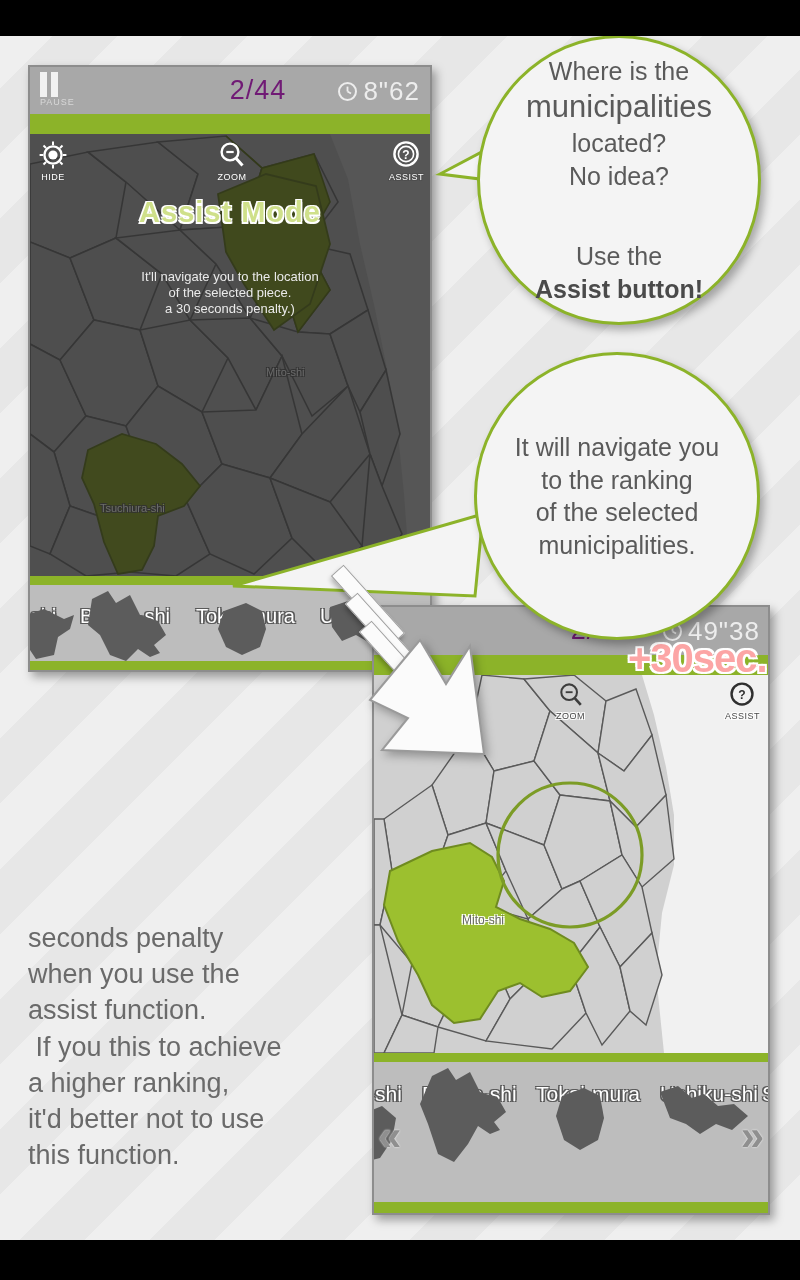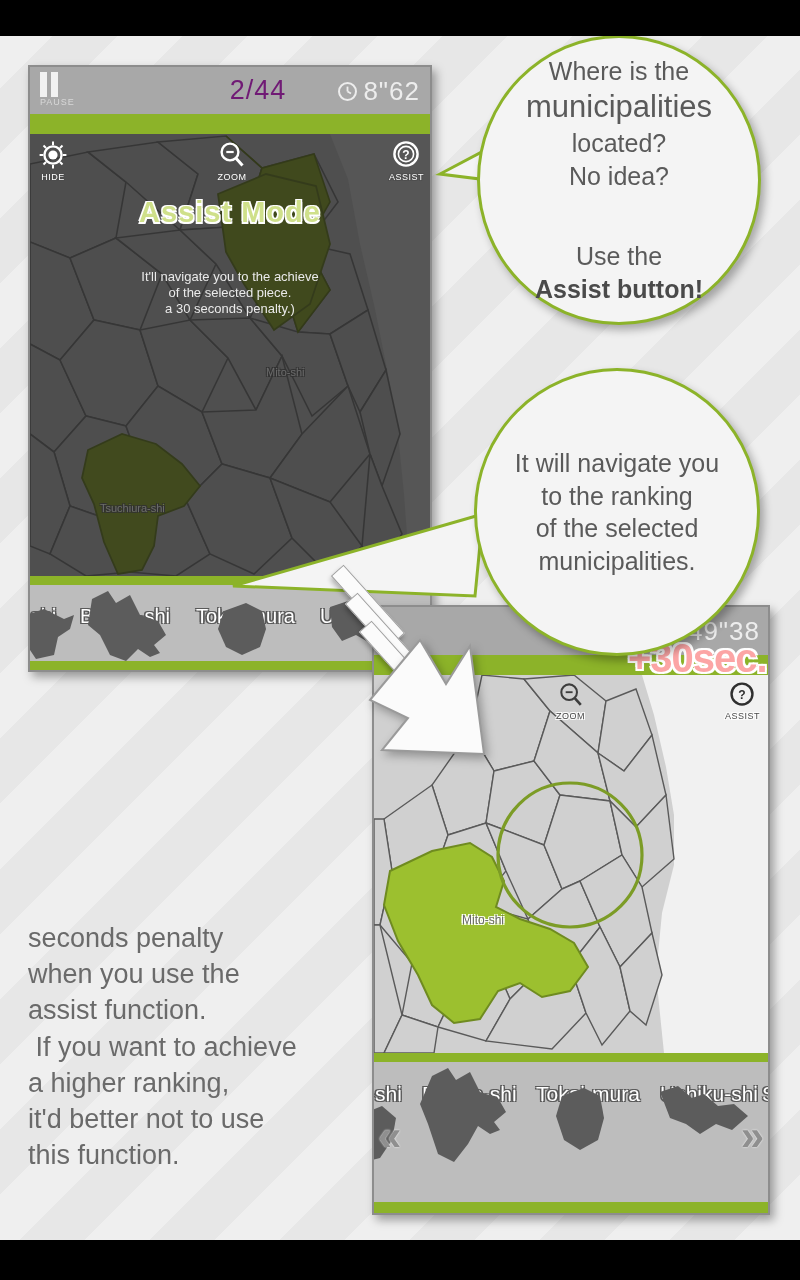--- a/index.html
+++ b/index.html
@@ -215,21 +215,21 @@
       <div style="position:absolute; left:236px; top:232px; font-size:11px; color:#c6c6c6;
                   text-shadow:-1px -1px 0 #4a4a4a,1px -1px 0 #4a4a4a,-1px 1px 0 #4a4a4a,1px 1px 0 #4a4a4a;
                   z-index:18;">Mito-shi</div>
       <div style="position:absolute; left:70px; top:368px; font-size:11px; color:#cacaca;
                   text-shadow:-1px -1px 0 #4a4a4a,1px -1px 0 #4a4a4a,-1px 1px 0 #4a4a4a,1px 1px 0 #4a4a4a;
                   z-index:18;">Tsuchiura-shi</div>
 
       <div class="assist-overlay" style="top:0; height:442px; padding-top:62px;">
         <div class="assist-title" style="font-size:29px;">Assist Mode</div>
         <div class="assist-body" style="font-size:13px; margin-top:40px;">
-          <div>It'll navigate you to the achieve</div>
+          <div>It'll navigate you to the location</div>
           <div>of the selected piece.</div>
           <div>a 30 seconds penalty.)</div>
         </div>
       </div>
 
       <div class="hud" style="left:8px; top:6px;">
         <svg width="30" height="30" viewBox="0 0 30 30">
           <g stroke="#ffffff" stroke-width="2.4" fill="none">
             <circle cx="15" cy="15" r="8.6"></circle>
           </g>
@@ -400,41 +400,41 @@
     <p style="font-size:31px;">municipalities</p>
     <p style="font-size:25px;">located?</p>
     <p style="font-size:25px;">No idea?</p>
     <p style="font-size:25px;margin-top:48px;">Use the</p>
     <p class="bold" style="font-size:25px;">Assist button!</p>
   </div>
 
   <svg class="tail" style="left:225px; top:510px;" width="270" height="110" viewBox="0 0 270 110">
     <path d="M258 4 L8 76 L250 86 Z" fill="#f4f4f4" stroke="#8cb329" stroke-width="3"></path>
   </svg>
-  <div class="bubble" style="left:474px; top:368px; width:286px; height:288px;">
+  <div class="bubble" style="left:474px; top:352px; width:286px; height:288px;">
     <p style="font-size:25px;">It will navigate you</p>
     <p style="font-size:25px;">to the ranking</p>
     <p style="font-size:25px;">of the selected</p>
     <p style="font-size:25px;">municipalities.</p>
   </div>
 
   <div id="arrow-group" style="left:312px; top:588px; width:200px; height:200px;">
     <div class="streak" style="left:10px; top:8px; width:92px; height:17px; transform:rotate(48deg);"></div>
     <div class="streak" style="left:24px; top:36px; width:92px; height:17px; transform:rotate(48deg);"></div>
     <div class="streak" style="left:38px; top:64px; width:92px; height:17px; transform:rotate(48deg);"></div>
     <svg width="200" height="200" viewBox="0 0 200 200" style="position:absolute;left:0;top:0;">
       <path d="M108 52 L134 96 L158 58 L172 166 L70 162 L96 130 L58 112 Z" fill="#fbfbfb" stroke="#9a9a9a" stroke-width="2" style="filter:drop-shadow(3px 4px 5px rgba(0,0,0,.3));"></path>
     </svg>
   </div>
 
   <div id="caption">
     <div>seconds penalty</div>
     <div>when you use the</div>
     <div>assist function.</div>
-    <div> If you want to achieve</div>
+    <div> If you this to achieve</div>
     <div>a higher ranking,</div>
     <div>it'd better not to use</div>
     <div>this function.</div>
   </div>
 
   <div class="letterbox" id="lb-top"></div>
   <div class="letterbox" id="lb-bottom"></div>
 
 </div>
 

